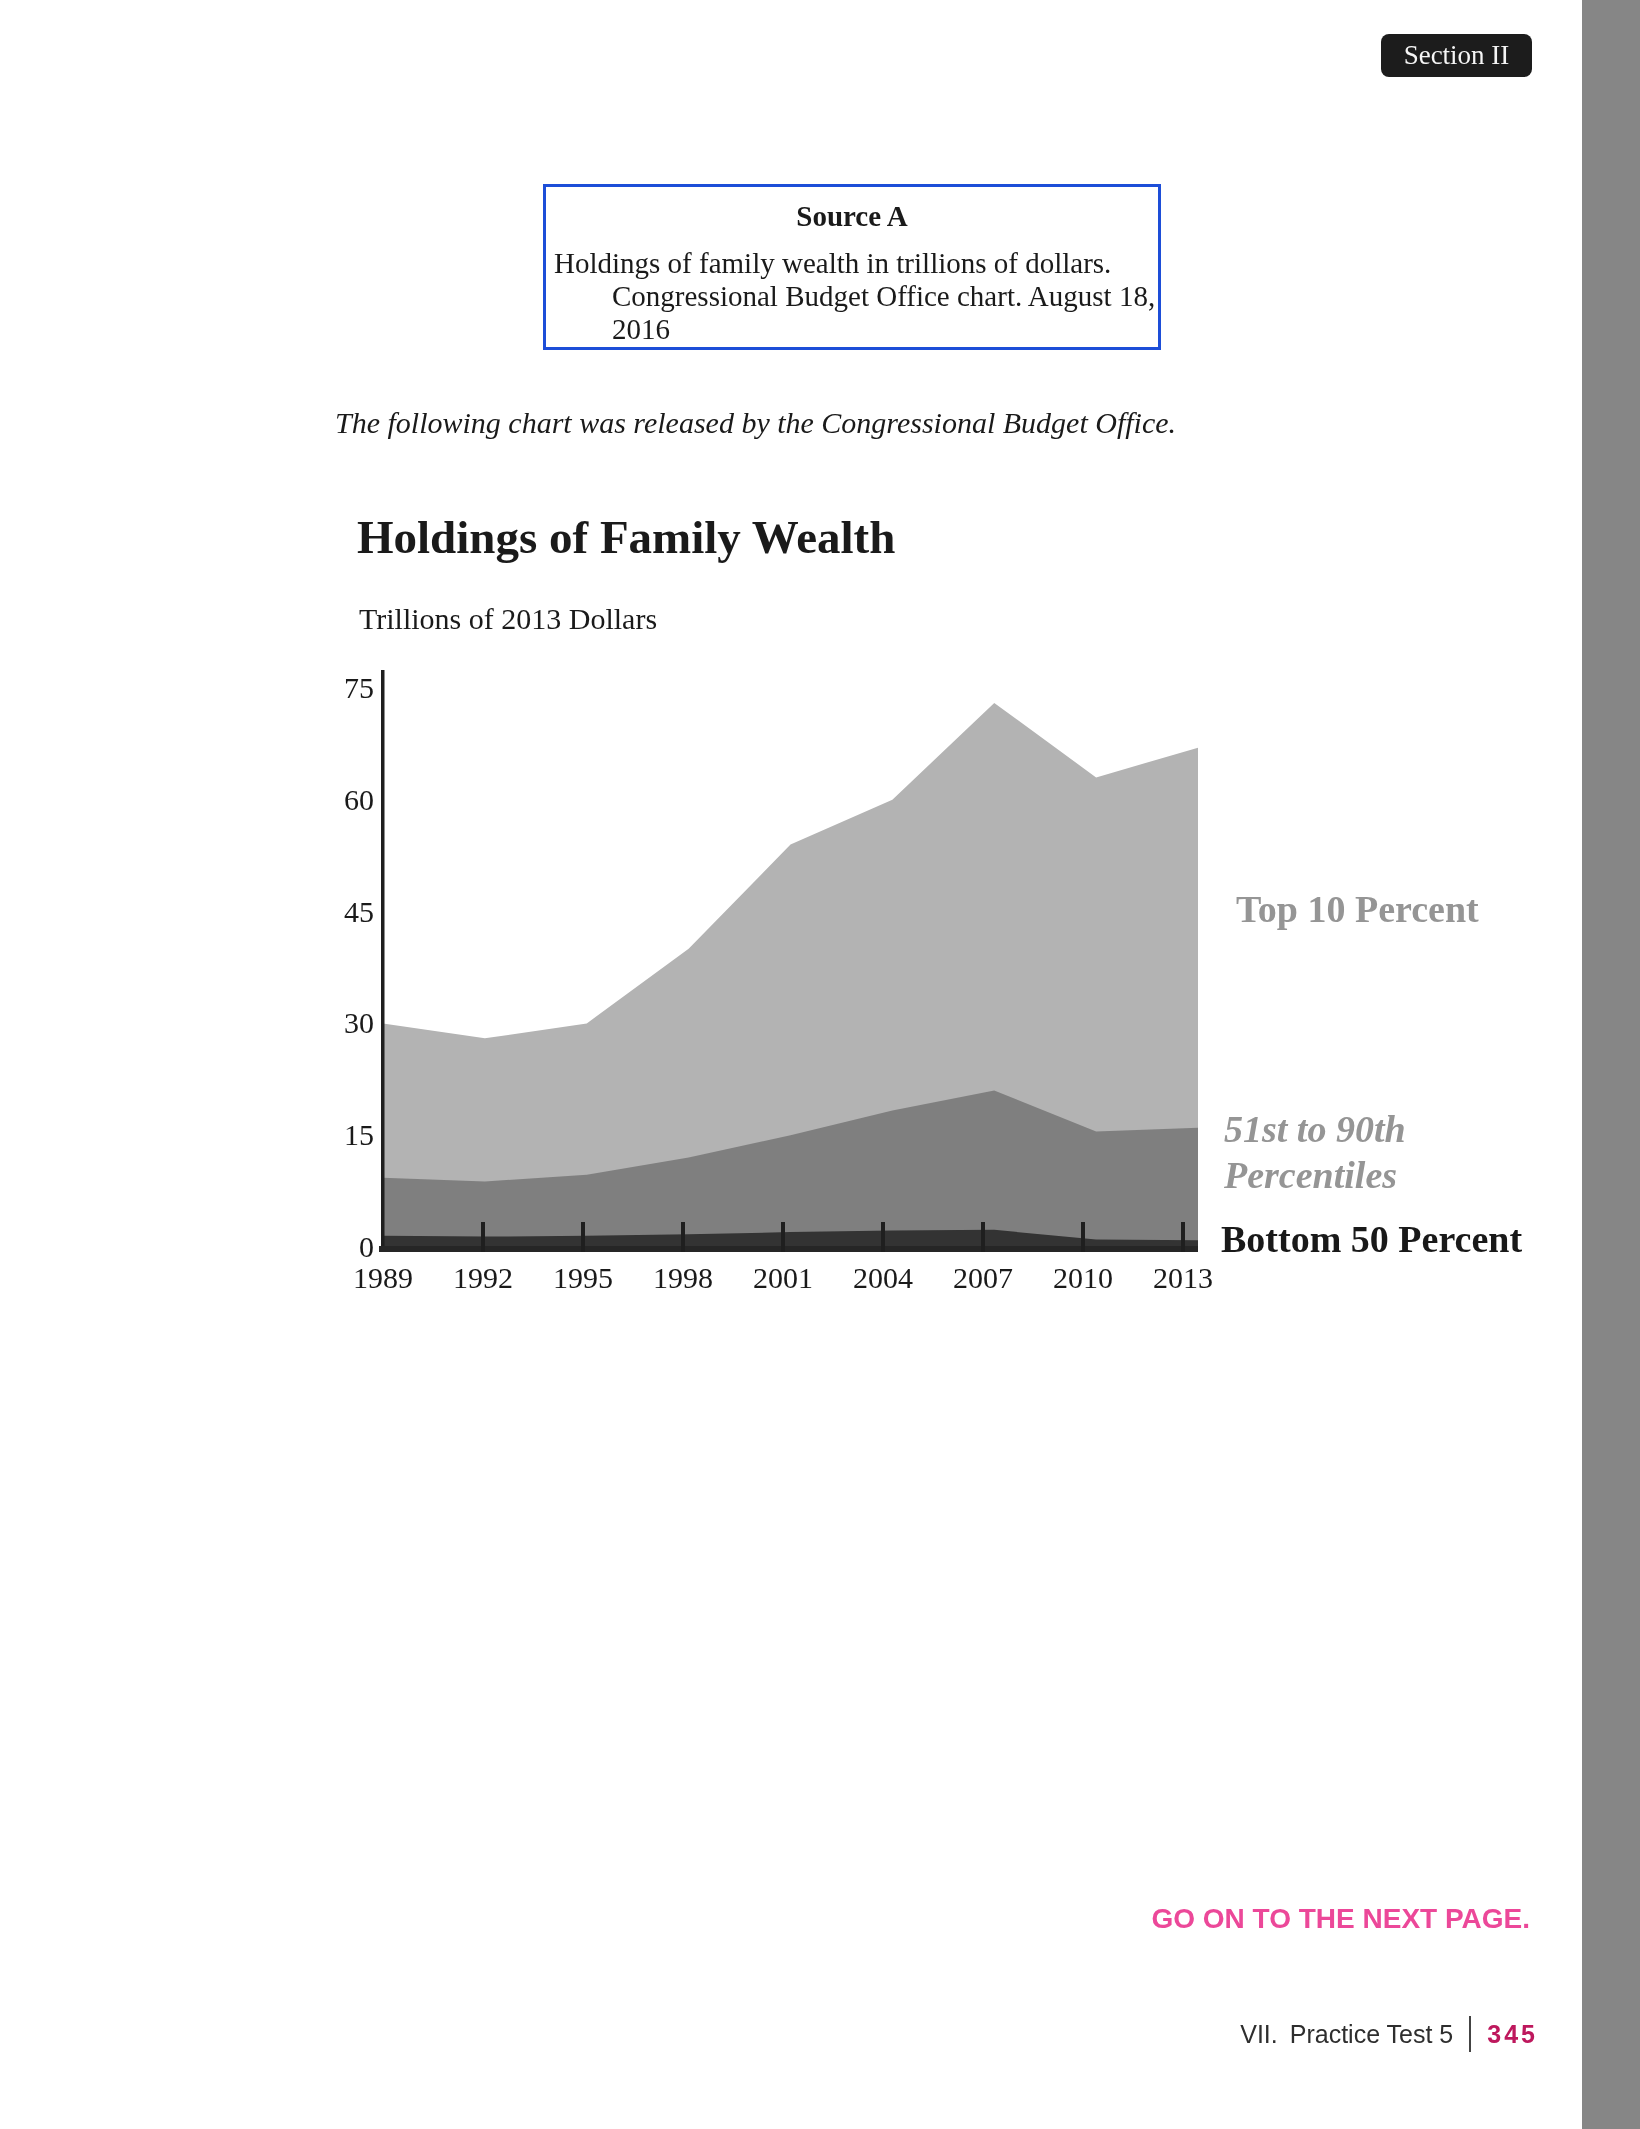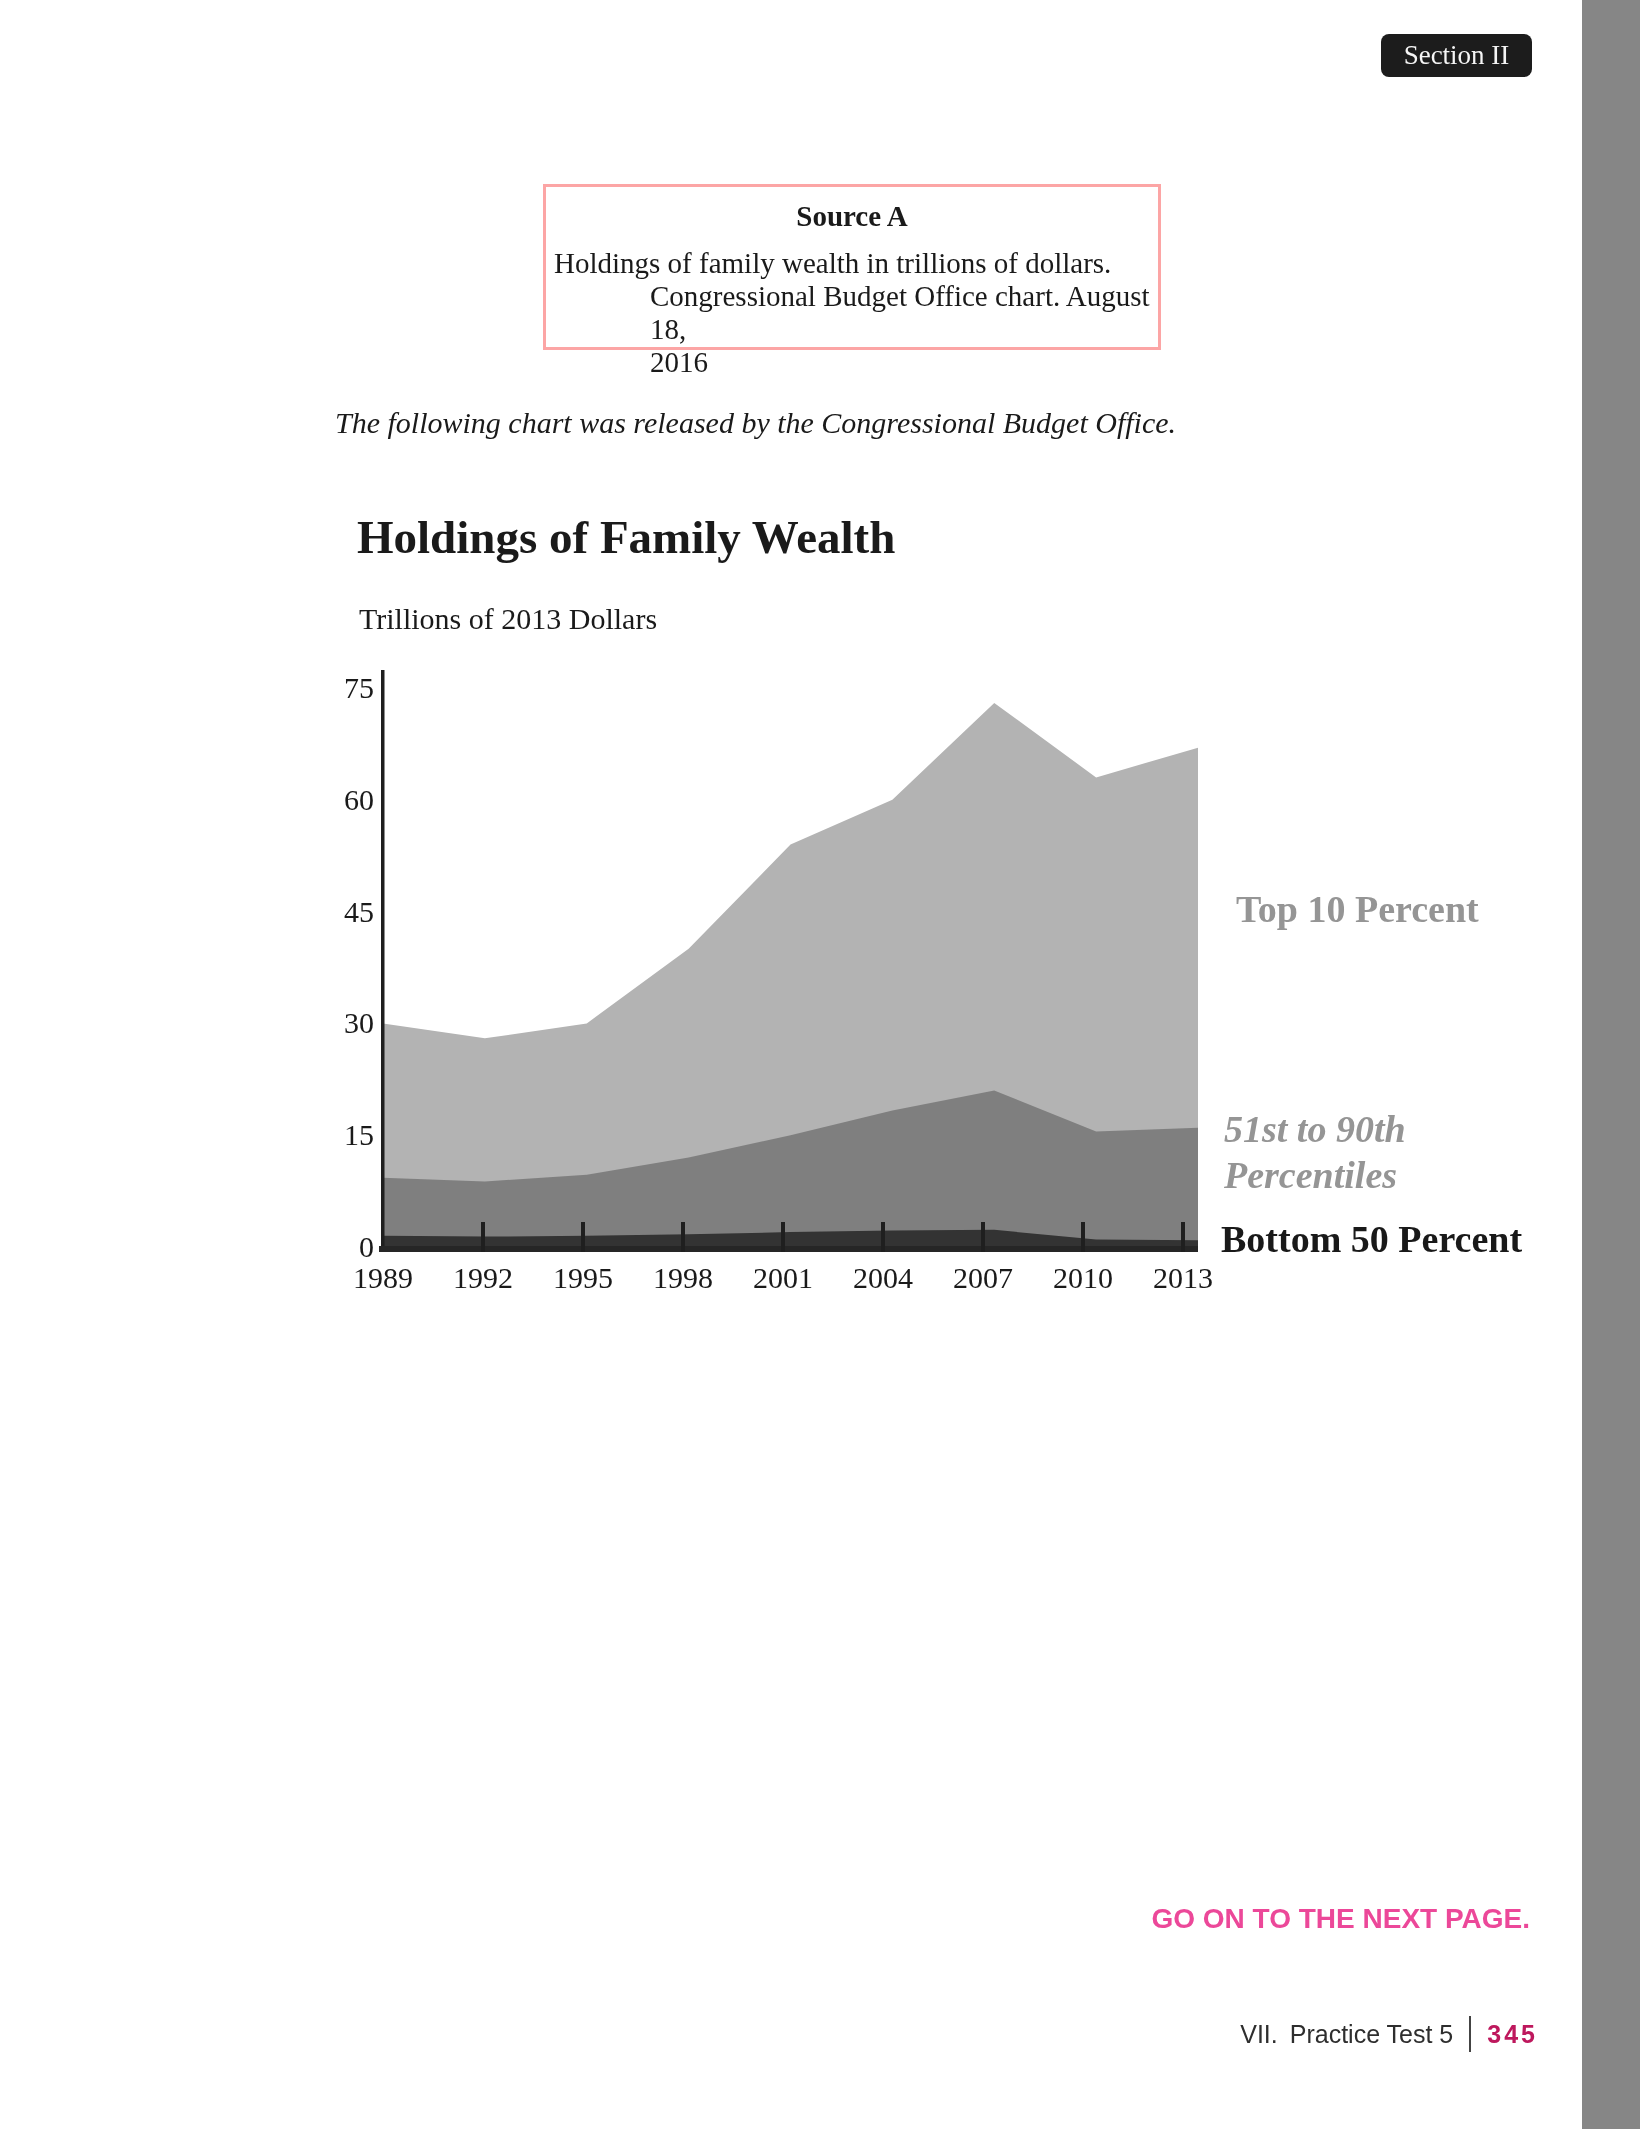--- a/index.html
+++ b/index.html
@@ -19,36 +19,36 @@
   }
   .section-badge{
     position:absolute; left:1381px; top:34px;
     width:151px; height:43px;
     background:#1c1c1c; color:#f5f5f5;
     font-size:27px; line-height:43px; text-align:center;border-radius:8px;
   }
   .source-box{
     position:absolute; left:543px; top:184px;
     width:612px; height:160px;
-    border:3px solid #fca5a5;
+    border:3px solid #1d4ed8;
     box-sizing:content-box;
   }
   .source-title{
     margin-top:13px;
     text-align:center;
     font-weight:bold;
     font-size:29px;
   }
   .source-body{
     margin-top:14px;
     font-size:29px;
     line-height:33px;
   }
   .src-line1{padding-left:8px;}
-  .src-line2,.src-line3{padding-left:104px;}
+  .src-line2,.src-line3{padding-left:66px;}
   .intro-line{
     position:absolute; left:335px; top:406px;
     font-style:italic;
     font-size:30px;
     white-space:nowrap;
   }
   .chart-title{
     position:absolute; left:357px; top:510px;
     font-weight:bold;
     font-size:47px;

